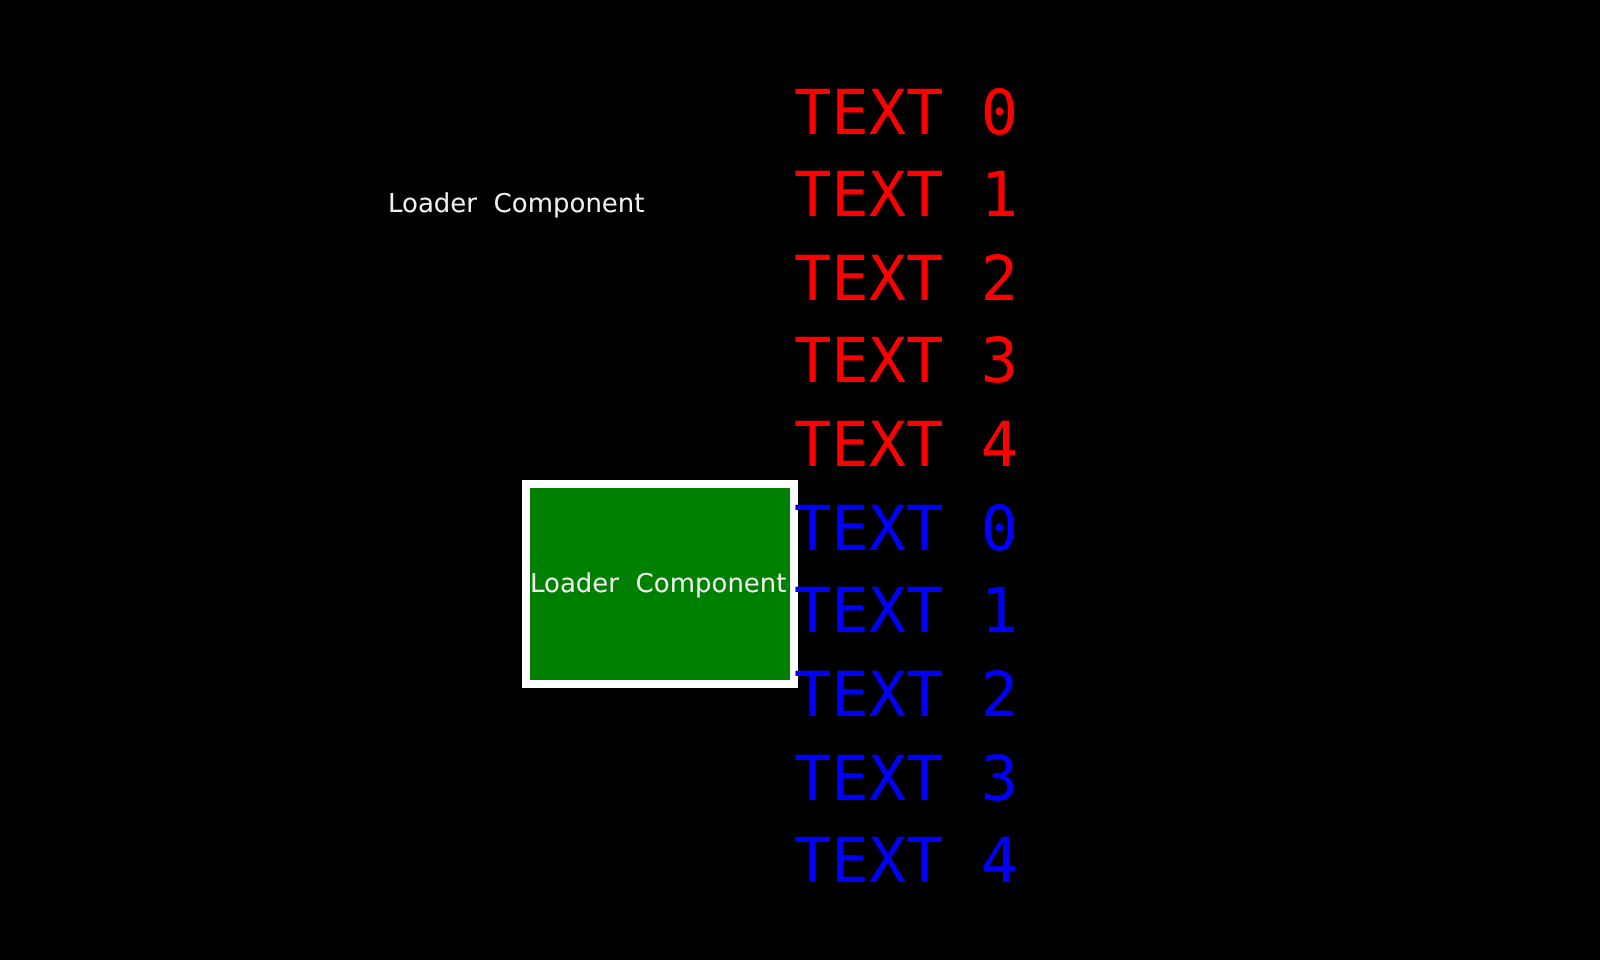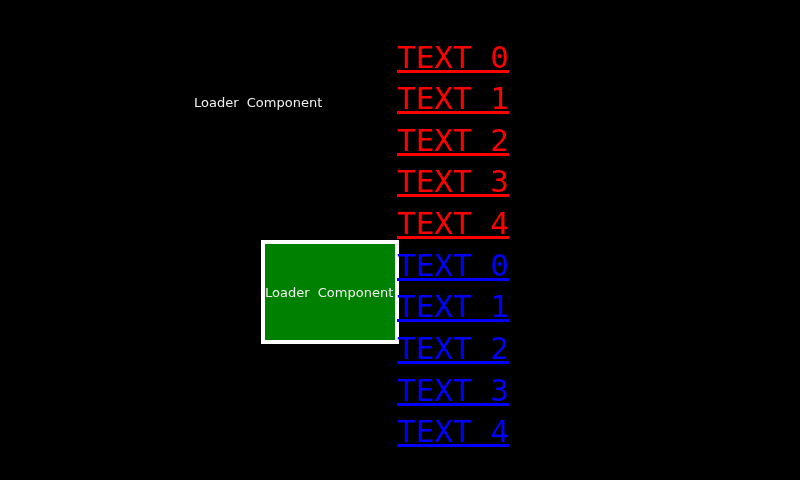--- a/index.html
+++ b/index.html
@@ -49,21 +49,20 @@
     left: 397px;
     font-family: "DejaVu Sans Mono", monospace;
     font-size: 31px;
   }
   .text-list-red  { top: 36.5px; }
   .text-list-blue { top: 244.75px; }
   .text-row {
     height: 41.65px;
     line-height: 41.65px;
     white-space: pre;
-    text-decoration: underline;
   }
   .text-list-red .text-row  { color: #ff0000; }
   .text-list-blue .text-row { color: #0000ff; }
 </style>
 </head>
 <body>
 
 <div class="screen">
 
   <div class="loader-plain" style="color: rgb(240, 240, 240);">Loader  Component</div>

